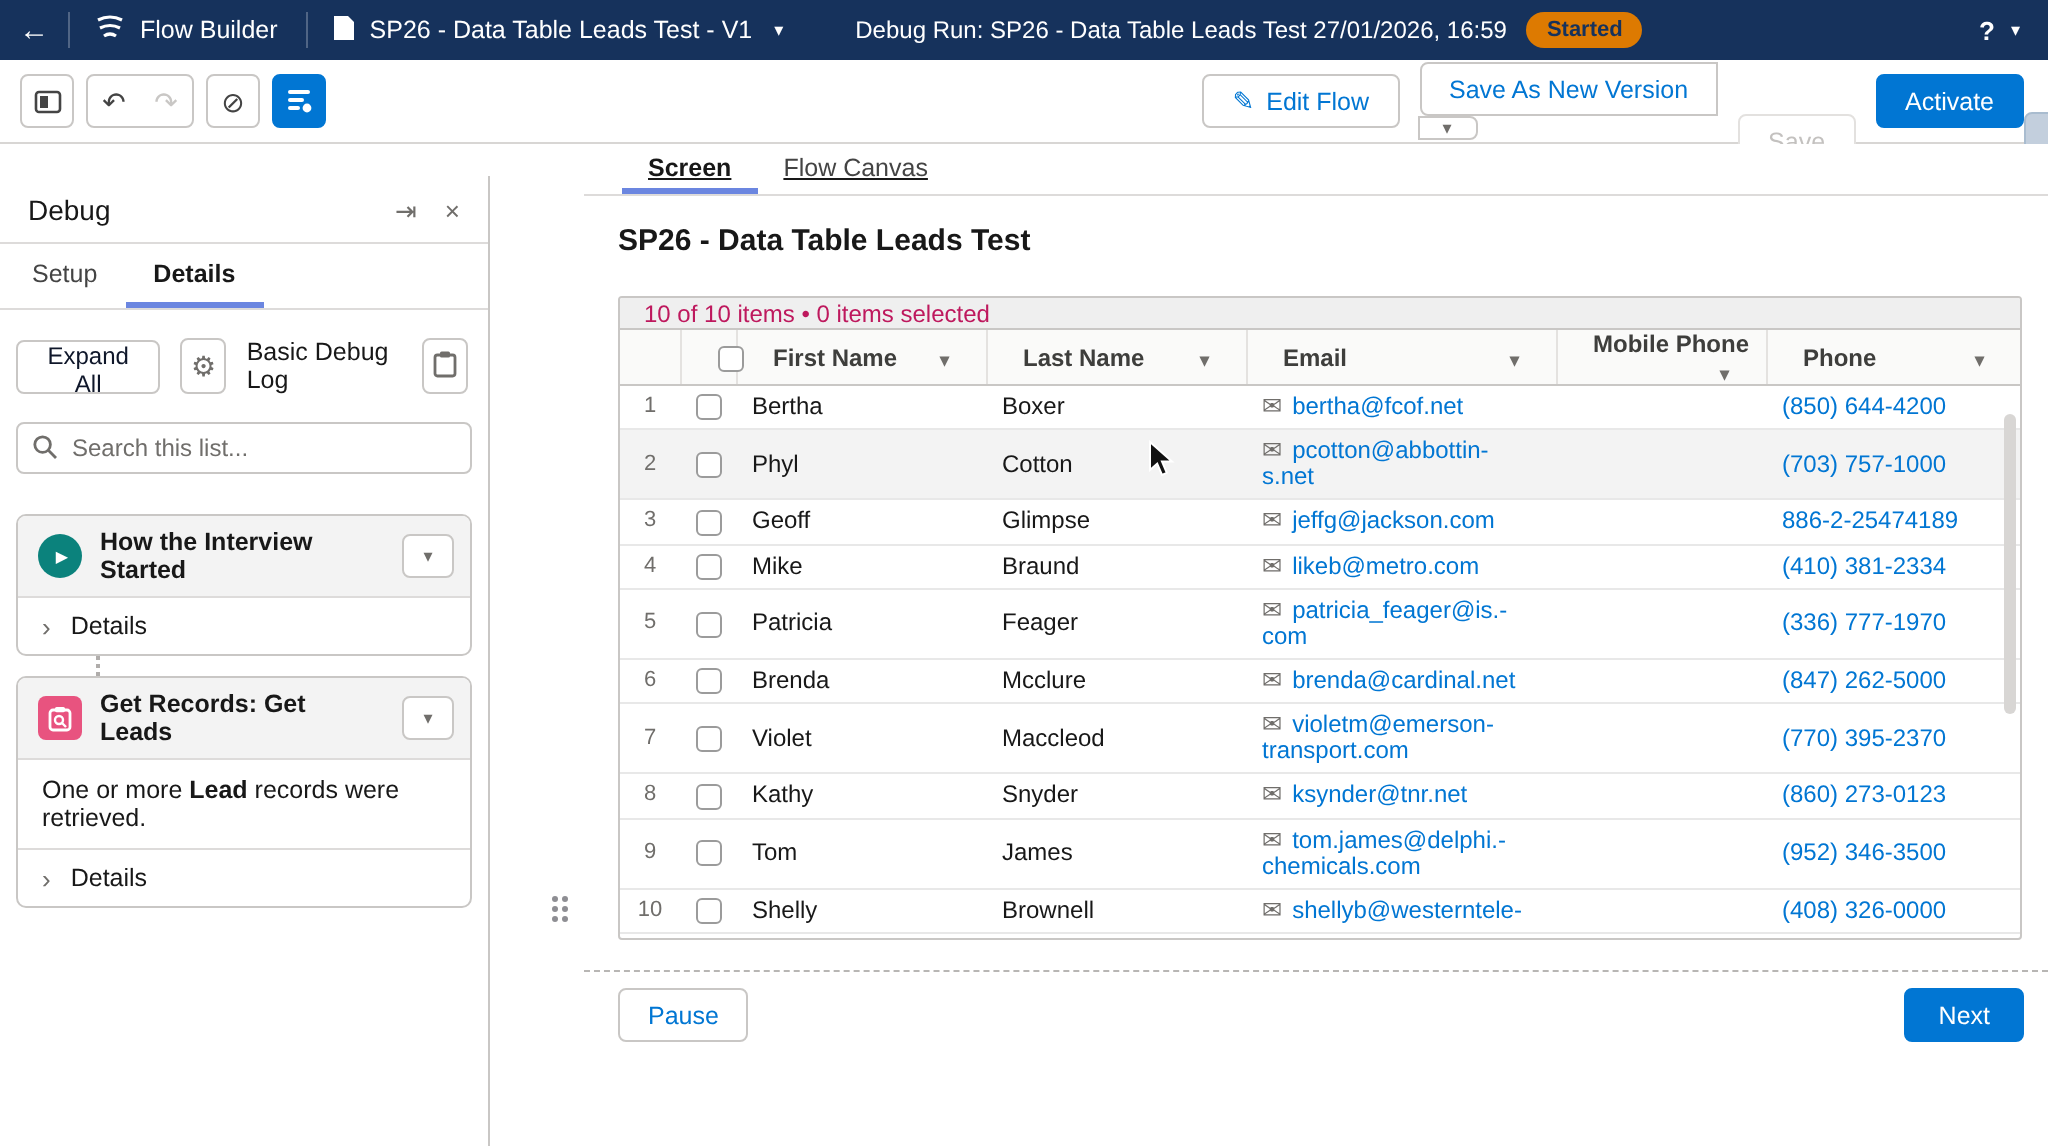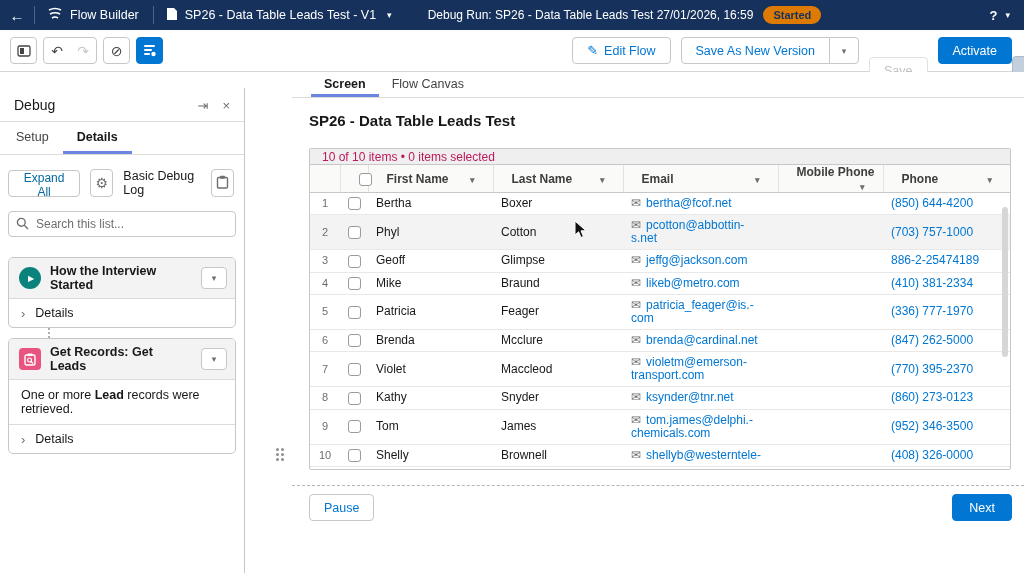--- a/index.html
+++ b/index.html
@@ -30,21 +30,21 @@
     display:flex; align-items:center; justify-content:center; color:#444; font-size:14px; cursor:pointer; }
   .tbtn.duo { width:54px; padding:0; }
   .tbtn.duo span { flex:1; text-align:center; }
   .tbtn .dis { color:#c9c7c5; }
   .tbtn.primary { background:#0176d3; border-color:#0176d3; color:#fff; }
   .toolbar-right { margin-left:auto; display:flex; align-items:center; gap:10px; padding-right:12px; }
   .btn { height:27px; border:1px solid #c9c7c5; border-radius:4px; background:#fff; color:#0176d3;
     font-size:12.5px; padding:0 14px; display:flex; align-items:center; gap:6px; cursor:pointer;
     font-family:inherit; }
   .btn .pencil { font-size:13px; }
-  .split { display:flex; }
+  .split { display:flex;flex-direction:column; }
   .split .btn { border-radius:4px 0 0 4px; }
   .split .arrow { width:30px; border:1px solid #c9c7c5; border-left:1px solid #c9c7c5; margin-left:-1px;
     border-radius:0 4px 4px 0; background:#fff; color:#706e6b; font-size:9px;
     display:flex; align-items:center; justify-content:center; cursor:pointer; }
   .btn.disabled { color:#c3c1bf; border-color:#e3e1df; cursor:default;margin-top:40px; }
   .btn.brand { background:#0176d3; border-color:#0176d3; color:#fff; }
   .edge-widget { position:absolute; top:56px; left:1012px; width:16px; height:24px;
     background:#c3cfdd; border:1px solid #a9bccf; border-radius:4px; }
 
   
@@ -53,21 +53,21 @@
   .panel-head { display:flex; align-items:center; padding:9px 14px 8px 14px; border-bottom:1px solid #dddbda; }
   .panel-title { font-size:14px; }
   .panel-head-icons { margin-left:auto; display:flex; gap:14px; color:#706e6b; font-size:13px; }
   .panel-head-icons span { cursor:pointer; }
   .ptabs { display:flex; border-bottom:1px solid #dddbda; padding-left:2px; }
   .ptab { padding:8px 14px 7px 14px; font-size:12.5px; color:#444; cursor:pointer;
     border-bottom:3px solid transparent; }
   .ptab.active { font-weight:700; color:#181818; border-bottom-color:#6b86e0; }
   .controls { display:flex; align-items:center; gap:10px; padding:14px 10px 0 8px; }
   .expand-btn { height:27px; border:1px solid #c9c7c5; border-radius:4px; background:#fff;
-    color:#0369a1; font-size:12px; padding:0 12px; cursor:pointer; font-family:inherit; }
+    color:#0f172a; font-size:12px; padding:0 12px; cursor:pointer; font-family:inherit; }
   .sq-btn { width:28px; height:28px; border:1px solid #c9c7c5; border-radius:4px; background:#fff;
     color:#706e6b; display:flex; align-items:center; justify-content:center; font-size:14px; cursor:pointer; }
   .log-label { font-size:12.5px; }
   .controls .right { margin-left:auto; }
   .searchwrap { margin:14px 8px 0 8px; position:relative; }
   .searchwrap svg { position:absolute; left:8px; top:6px; }
   .search-input { width:100%; height:26px; border:1px solid #c9c7c5; border-radius:4px;
     padding:0 8px 0 27px; font-size:12px; font-family:inherit; color:#181818; outline:none; }
   .search-input::placeholder { color:#706e6b; }
 
@@ -85,21 +85,21 @@
   .card-details { border-top:1px solid #dddbda; padding:7px 12px; font-size:12.5px; display:flex;
     align-items:center; gap:10px; cursor:pointer; }
   .chev-right { color:#706e6b; font-size:13px; line-height:1; }
   .connector { height:10px; border-left:2px dotted #b0adab; margin-left:48px; }
   .drag-handle { position:absolute; left:276px; top:448px; width:11px; display:grid;
     grid-template-columns:3px 3px; gap:2px; }
   .drag-handle i { width:3px; height:3px; background:#8e8e93; border-radius:50%; }
 
   
   .main { position:absolute; top:72px; left:292px; width:732px; height:501px; background:#fff; }
-  .mtabs { display:flex; border-bottom:1px solid #dddbda; padding-left:19px; height:26px; }
+  .mtabs { display:flex; border-bottom:1px solid #dddbda; padding-left:19px; height:26px;text-decoration:underline; }
   .mtab { padding:5px 13px 0 13px; font-size:12.5px; color:#444; cursor:pointer;
     border-bottom:3px solid transparent; }
   .mtab.active { font-weight:700; color:#181818; border-bottom-color:#6b86e0; }
   .screen-title { margin:14px 0 0 17px; font-size:15px; font-weight:700; }
 
   .dt-wrap { position:absolute; left:17px; top:76px; width:702px; height:322px;
     border:1px solid #c9c7c5; border-radius:2px; overflow:hidden; background:#fff; }
   .dt-summary { height:16px; background:#efefef; border-bottom:1px solid #c9c7c5;
     display:flex; align-items:center; padding-left:12px; font-size:12px; color:#be185d; }
   table { border-collapse:collapse; table-layout:fixed; width:700px; }

